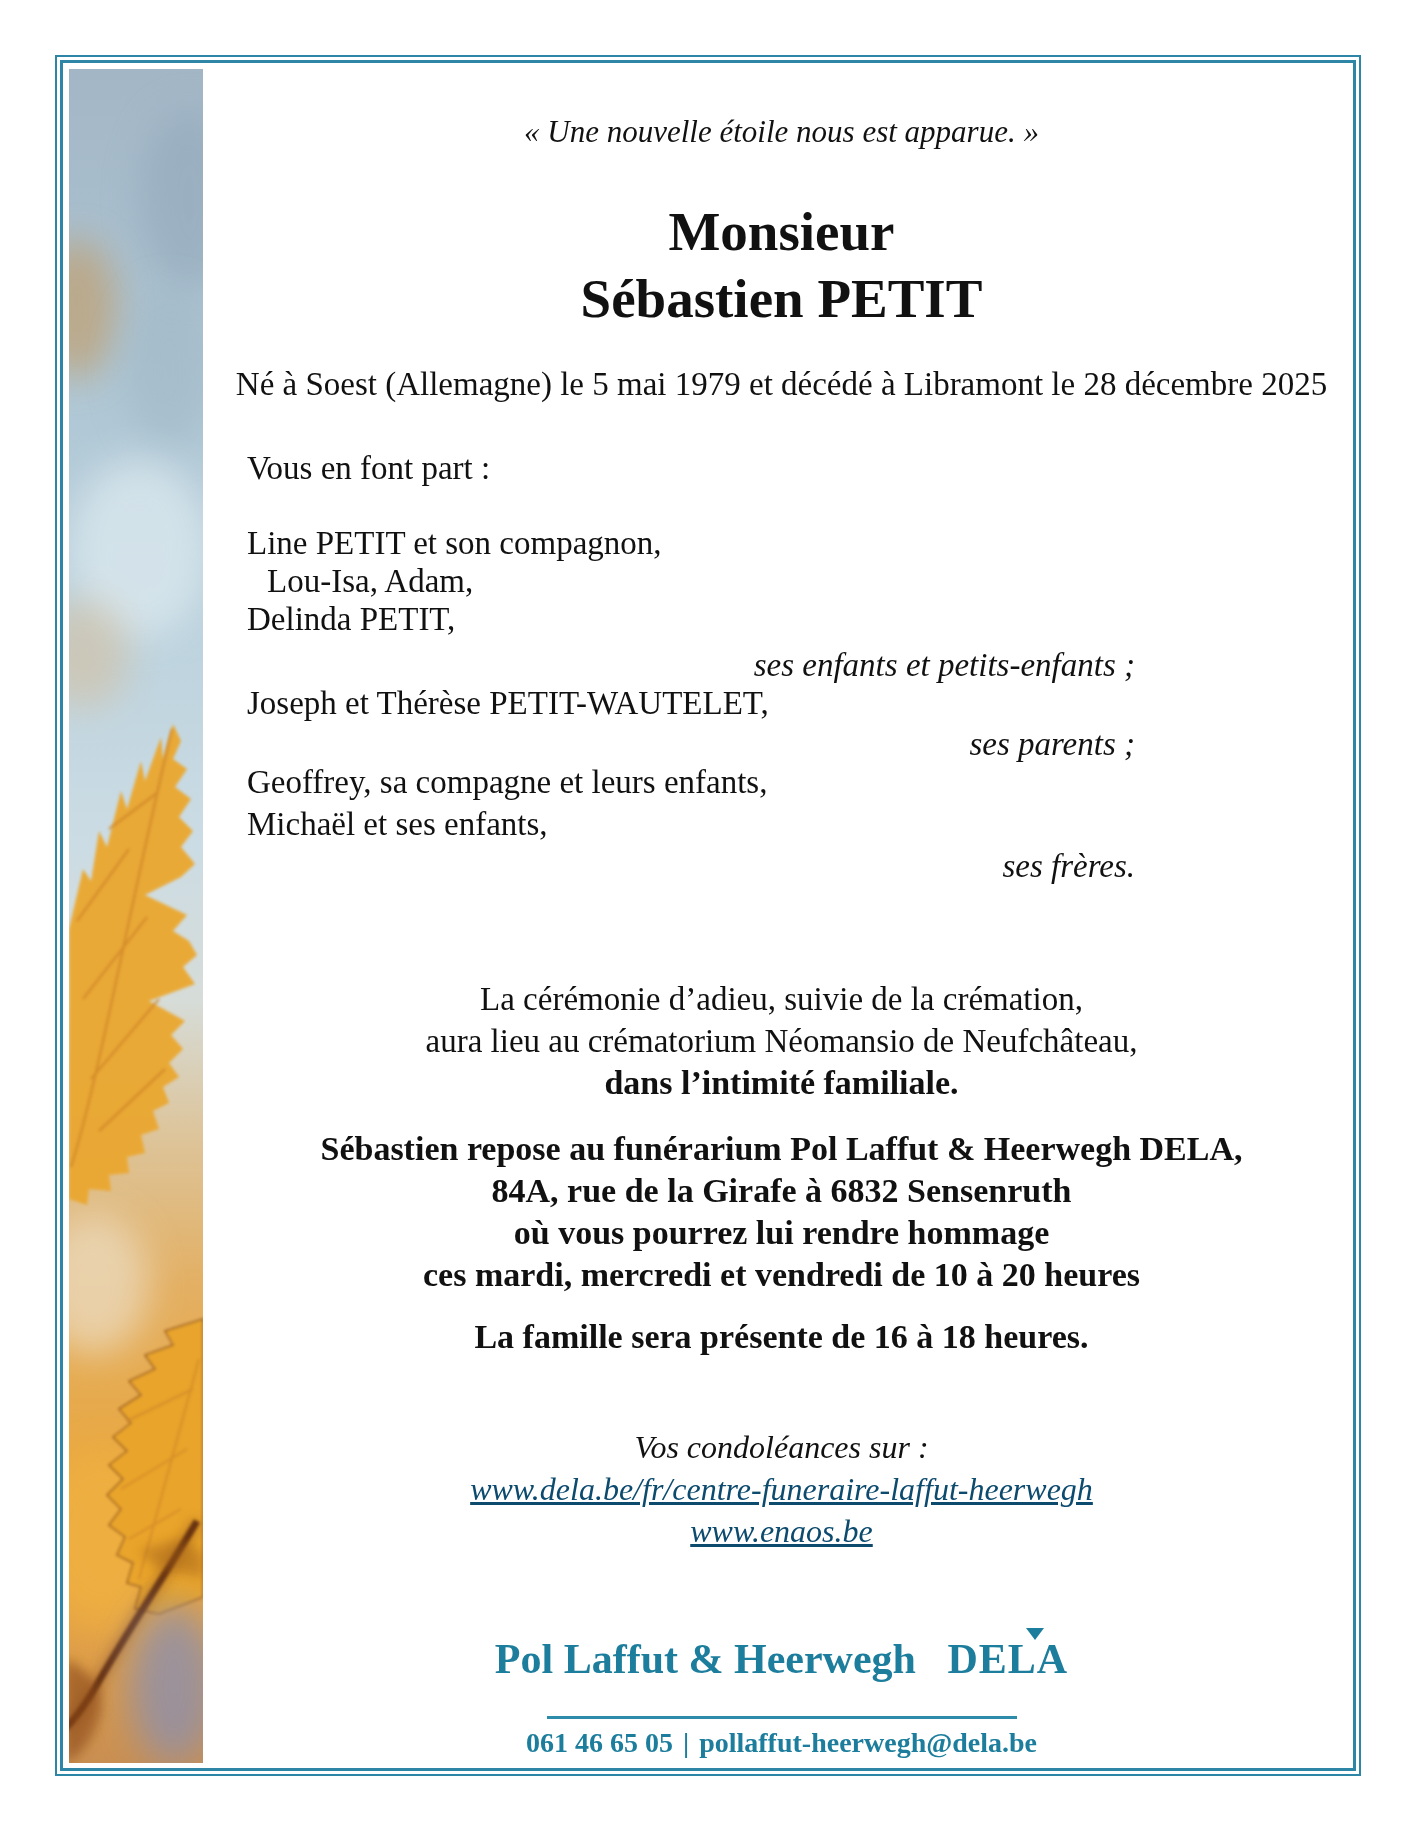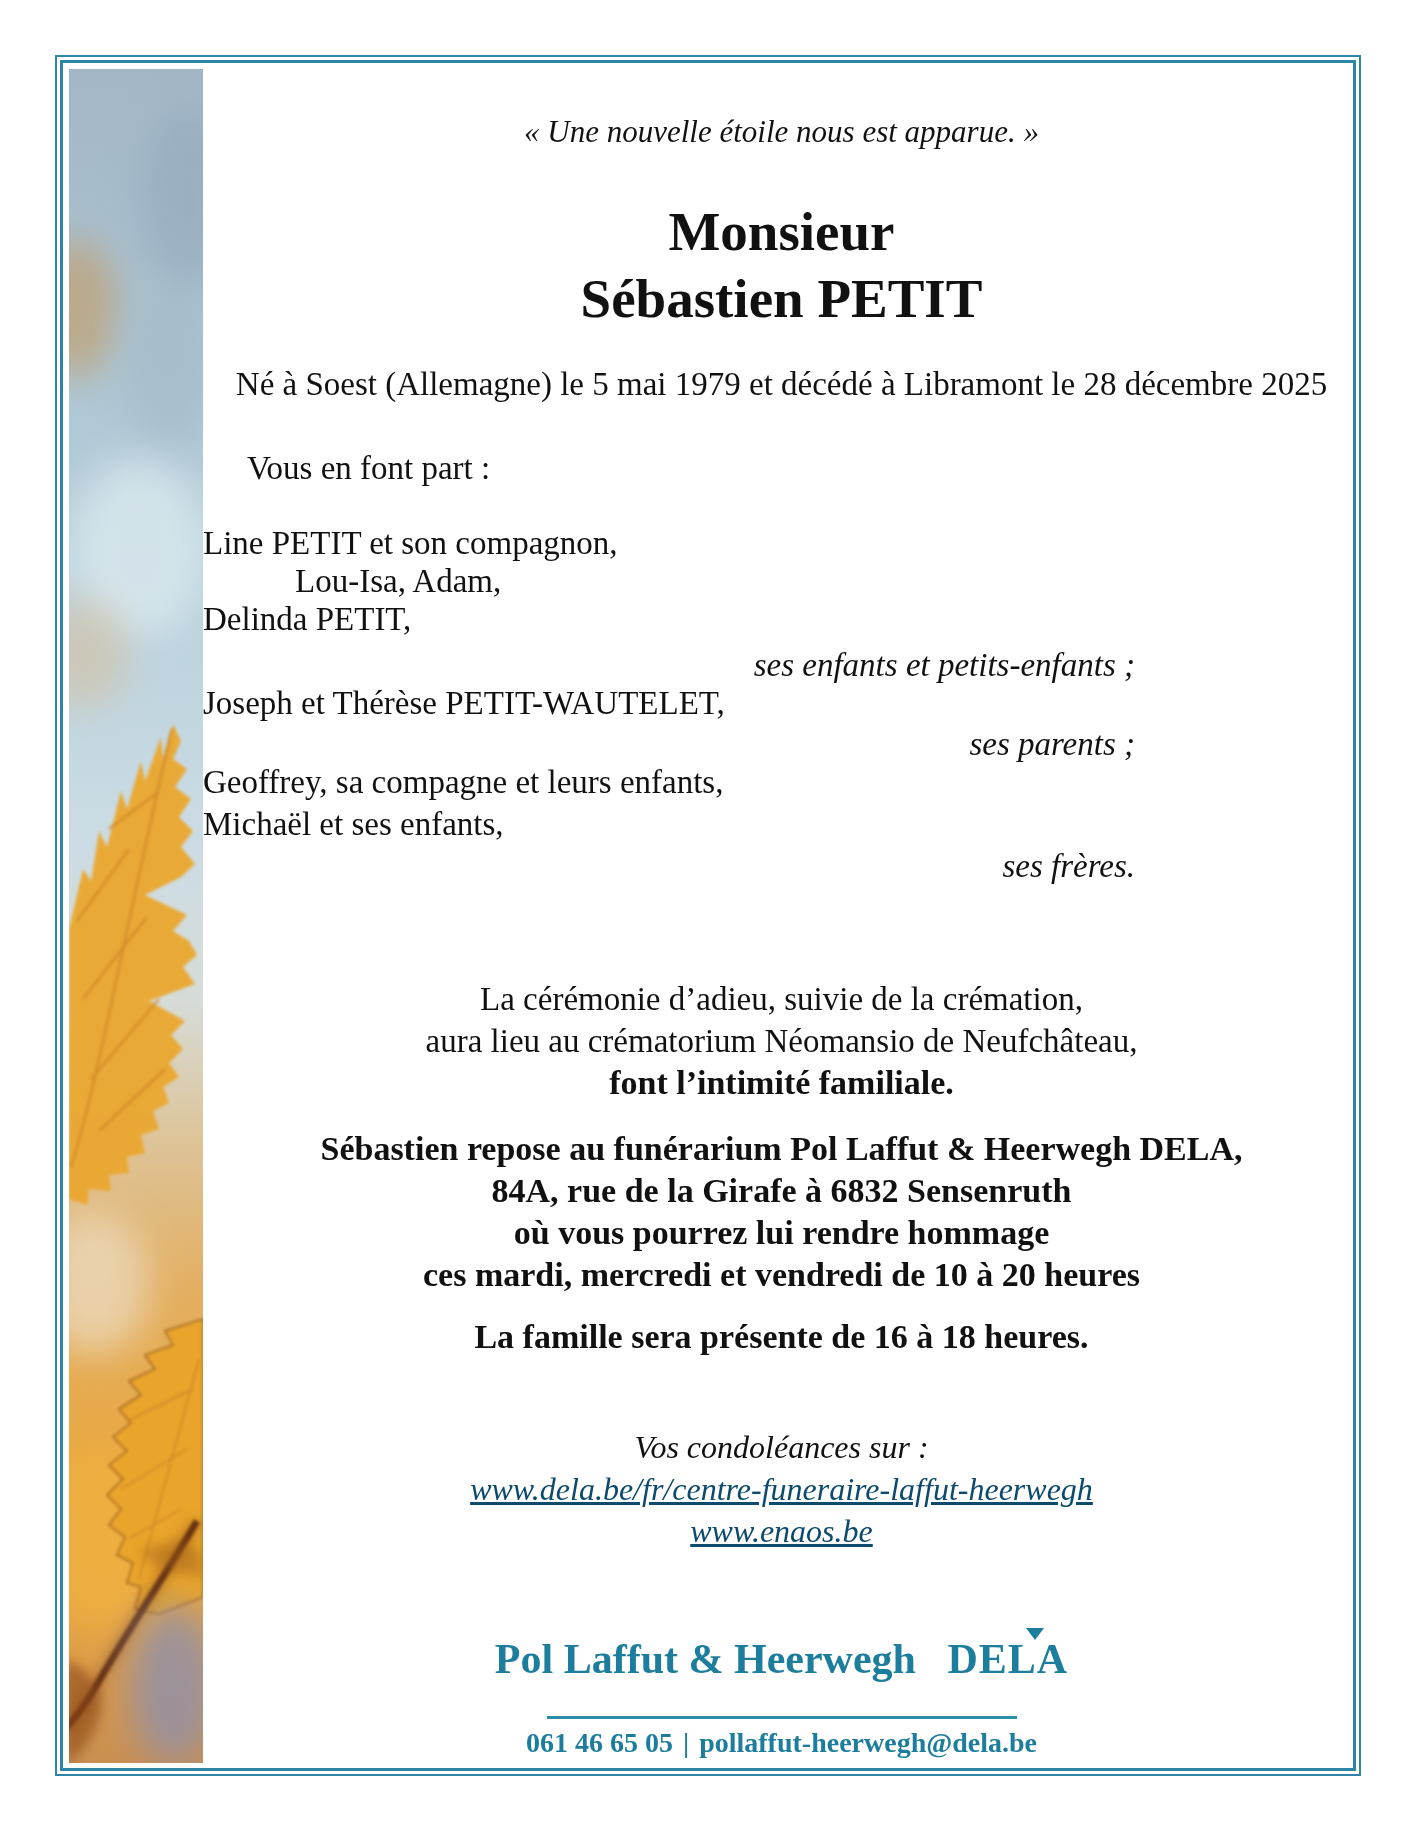--- a/index.html
+++ b/index.html
@@ -30,22 +30,22 @@
   .content{
     position:absolute;left:203px;top:0;width:1157px;height:1464px;
   }
   .content > div{position:absolute;width:100%;}
   .quote{top:112px;font-size:31px;line-height:40px;font-style:italic;text-align:center;}
   .title-block{top:198px;text-align:center;font-weight:bold;font-size:55px;line-height:67px;}
   .life-dates{top:363px;font-size:33px;line-height:42px;text-align:center;}
   .intro{top:448px;font-size:33px;line-height:40px;padding-left:44px;box-sizing:border-box;}
   .family{top:524px;font-size:33px;}
   .family .fl{line-height:38px;}
-  .family .name{}
-  .family .name-indent{padding-left:92px;}
+  .family .name{padding-left:44px;}
+  .family .name-indent{padding-left:64px;}
   .family .relation{
     text-align:right;padding-right:225px;font-style:italic;
   }
   .family .mt6{margin-top:8px;}
   .family .mt9{margin-top:3px;}
   .family .mt4{margin-top:4px;}
   .ceremony{top:978px;text-align:center;font-size:33px;line-height:42px;}
   .ceremony .bold{font-weight:bold;font-size:34px;}
   .repose{top:1128px;text-align:center;font-weight:bold;font-size:34px;line-height:42px;}
   .presence{top:1316px;text-align:center;font-weight:bold;font-size:34px;line-height:42px;}
@@ -170,21 +170,21 @@
       <div class="fl name">Joseph et Thérèse PETIT-WAUTELET,</div>
       <div class="fl relation mt9">ses parents ;</div>
       <div class="fl name">Geoffrey, sa compagne et leurs enfants,</div>
       <div class="fl name mt4">Michaël et ses enfants,</div>
       <div class="fl relation mt4">ses frères.</div>
     </div>
 
     <div class="ceremony">
       <div>La cérémonie d’adieu, suivie de la crémation,</div>
       <div>aura lieu au crématorium Néomansio de Neufchâteau,</div>
-      <div class="bold">font l’intimité familiale.</div>
+      <div class="bold">dans l’intimité familiale.</div>
     </div>
 
     <div class="repose">
       <div>Sébastien repose au funérarium Pol Laffut &amp; Heerwegh DELA,</div>
       <div>84A, rue de la Girafe à 6832 Sensenruth</div>
       <div>où vous pourrez lui rendre hommage</div>
       <div>ces mardi, mercredi et vendredi de 10 à 20 heures</div>
     </div>
 
     <div class="presence">La famille sera présente de 16 à 18 heures.</div>

